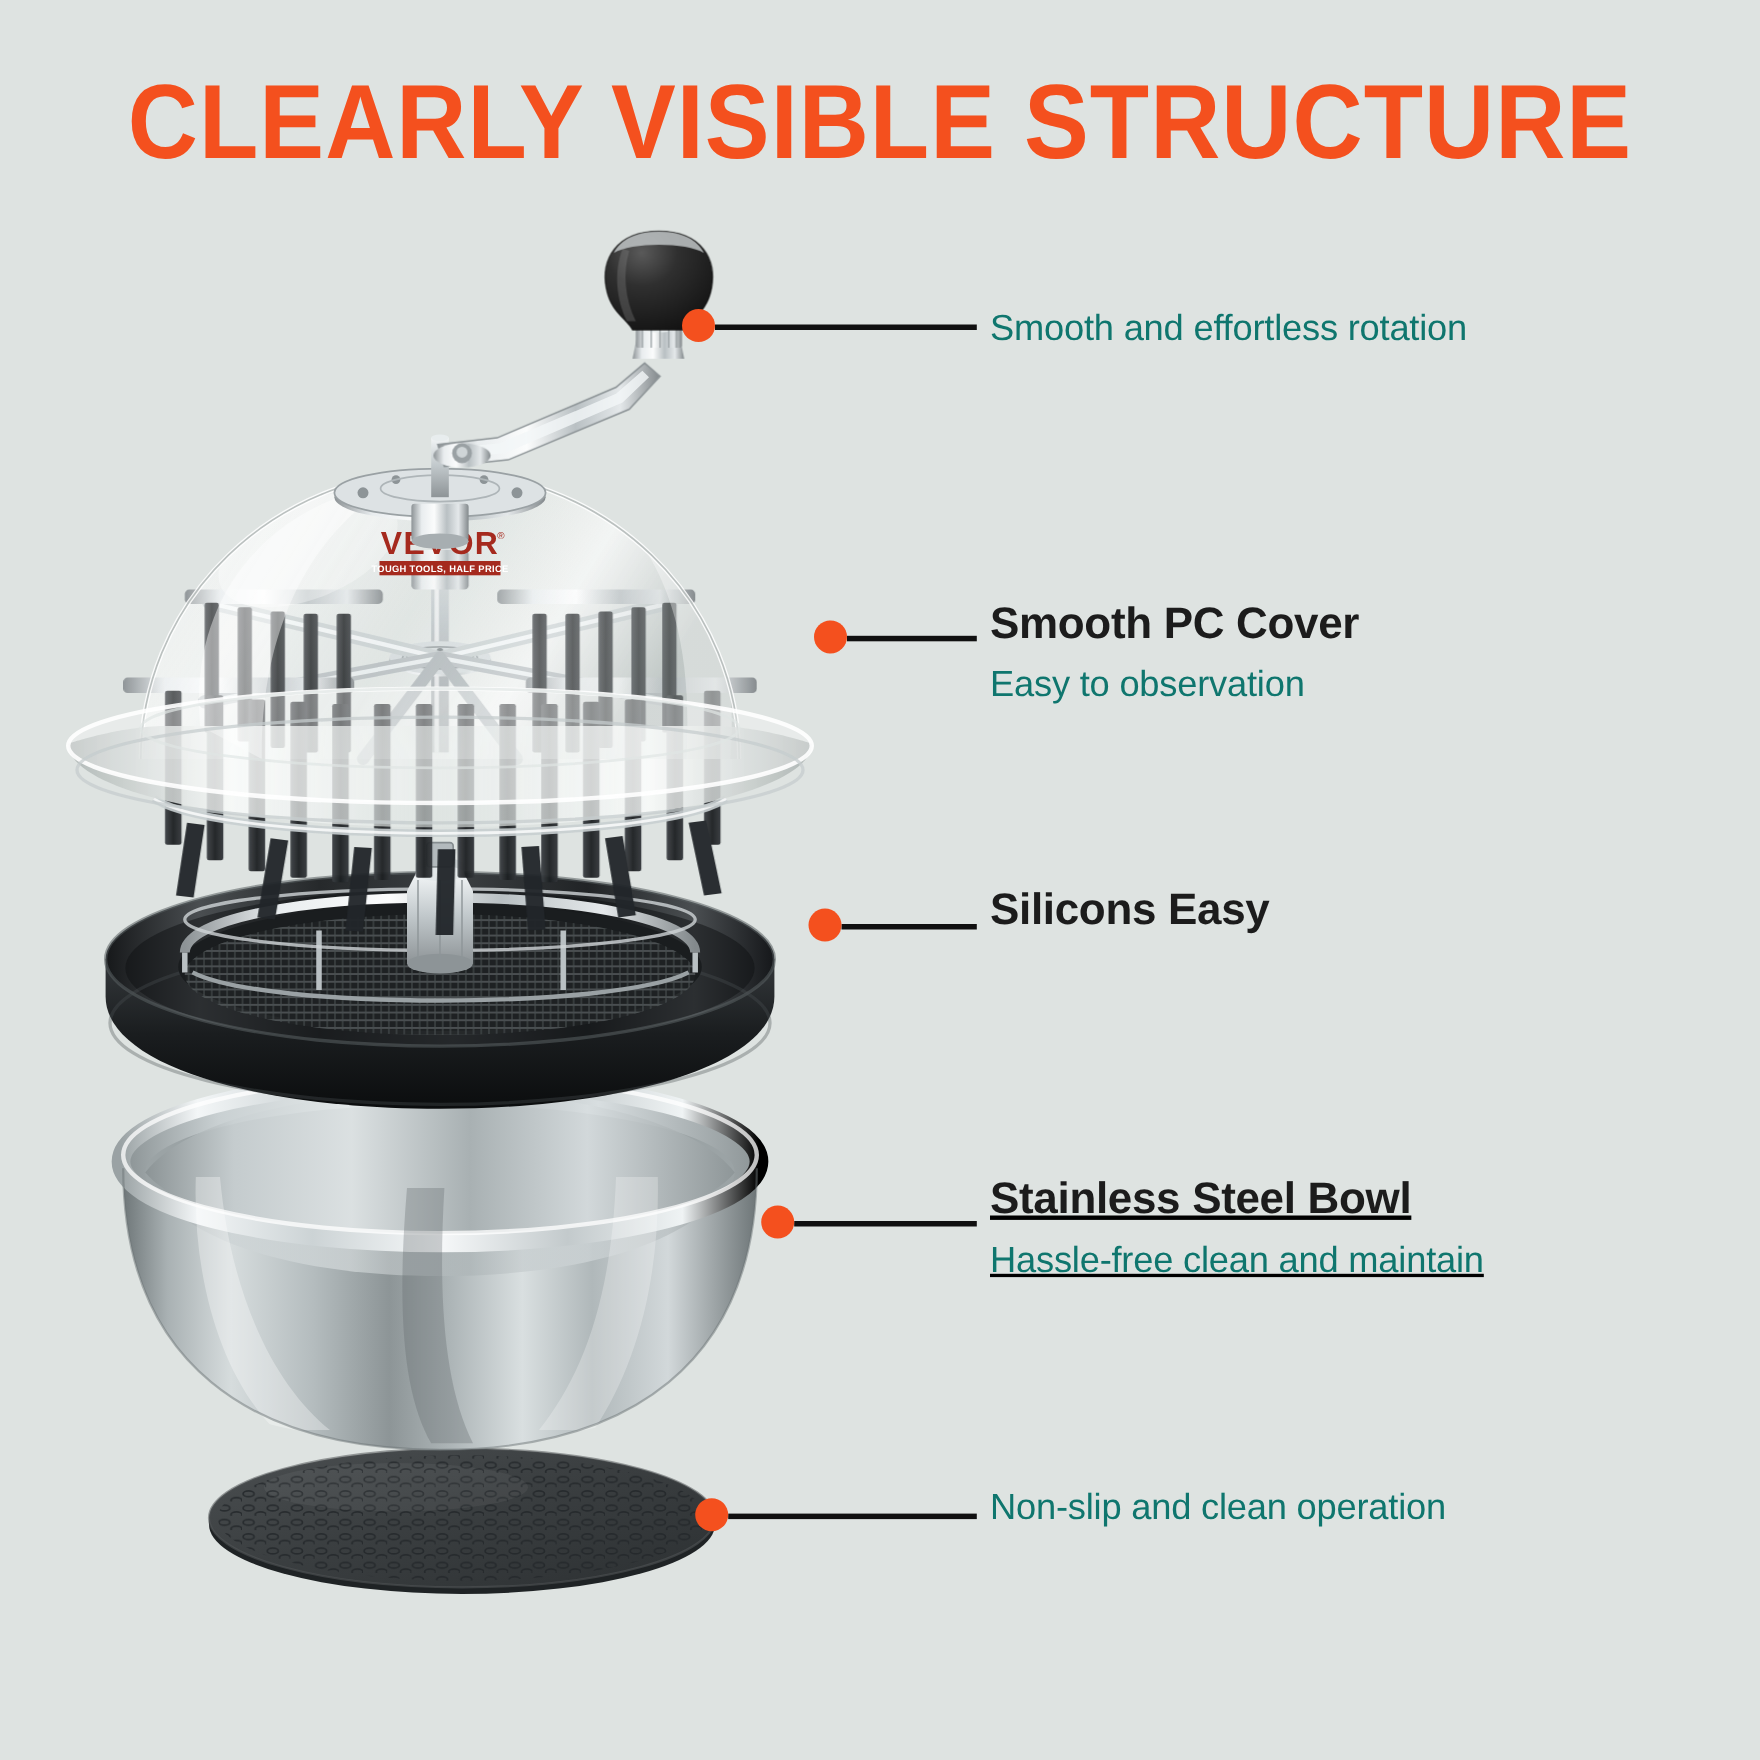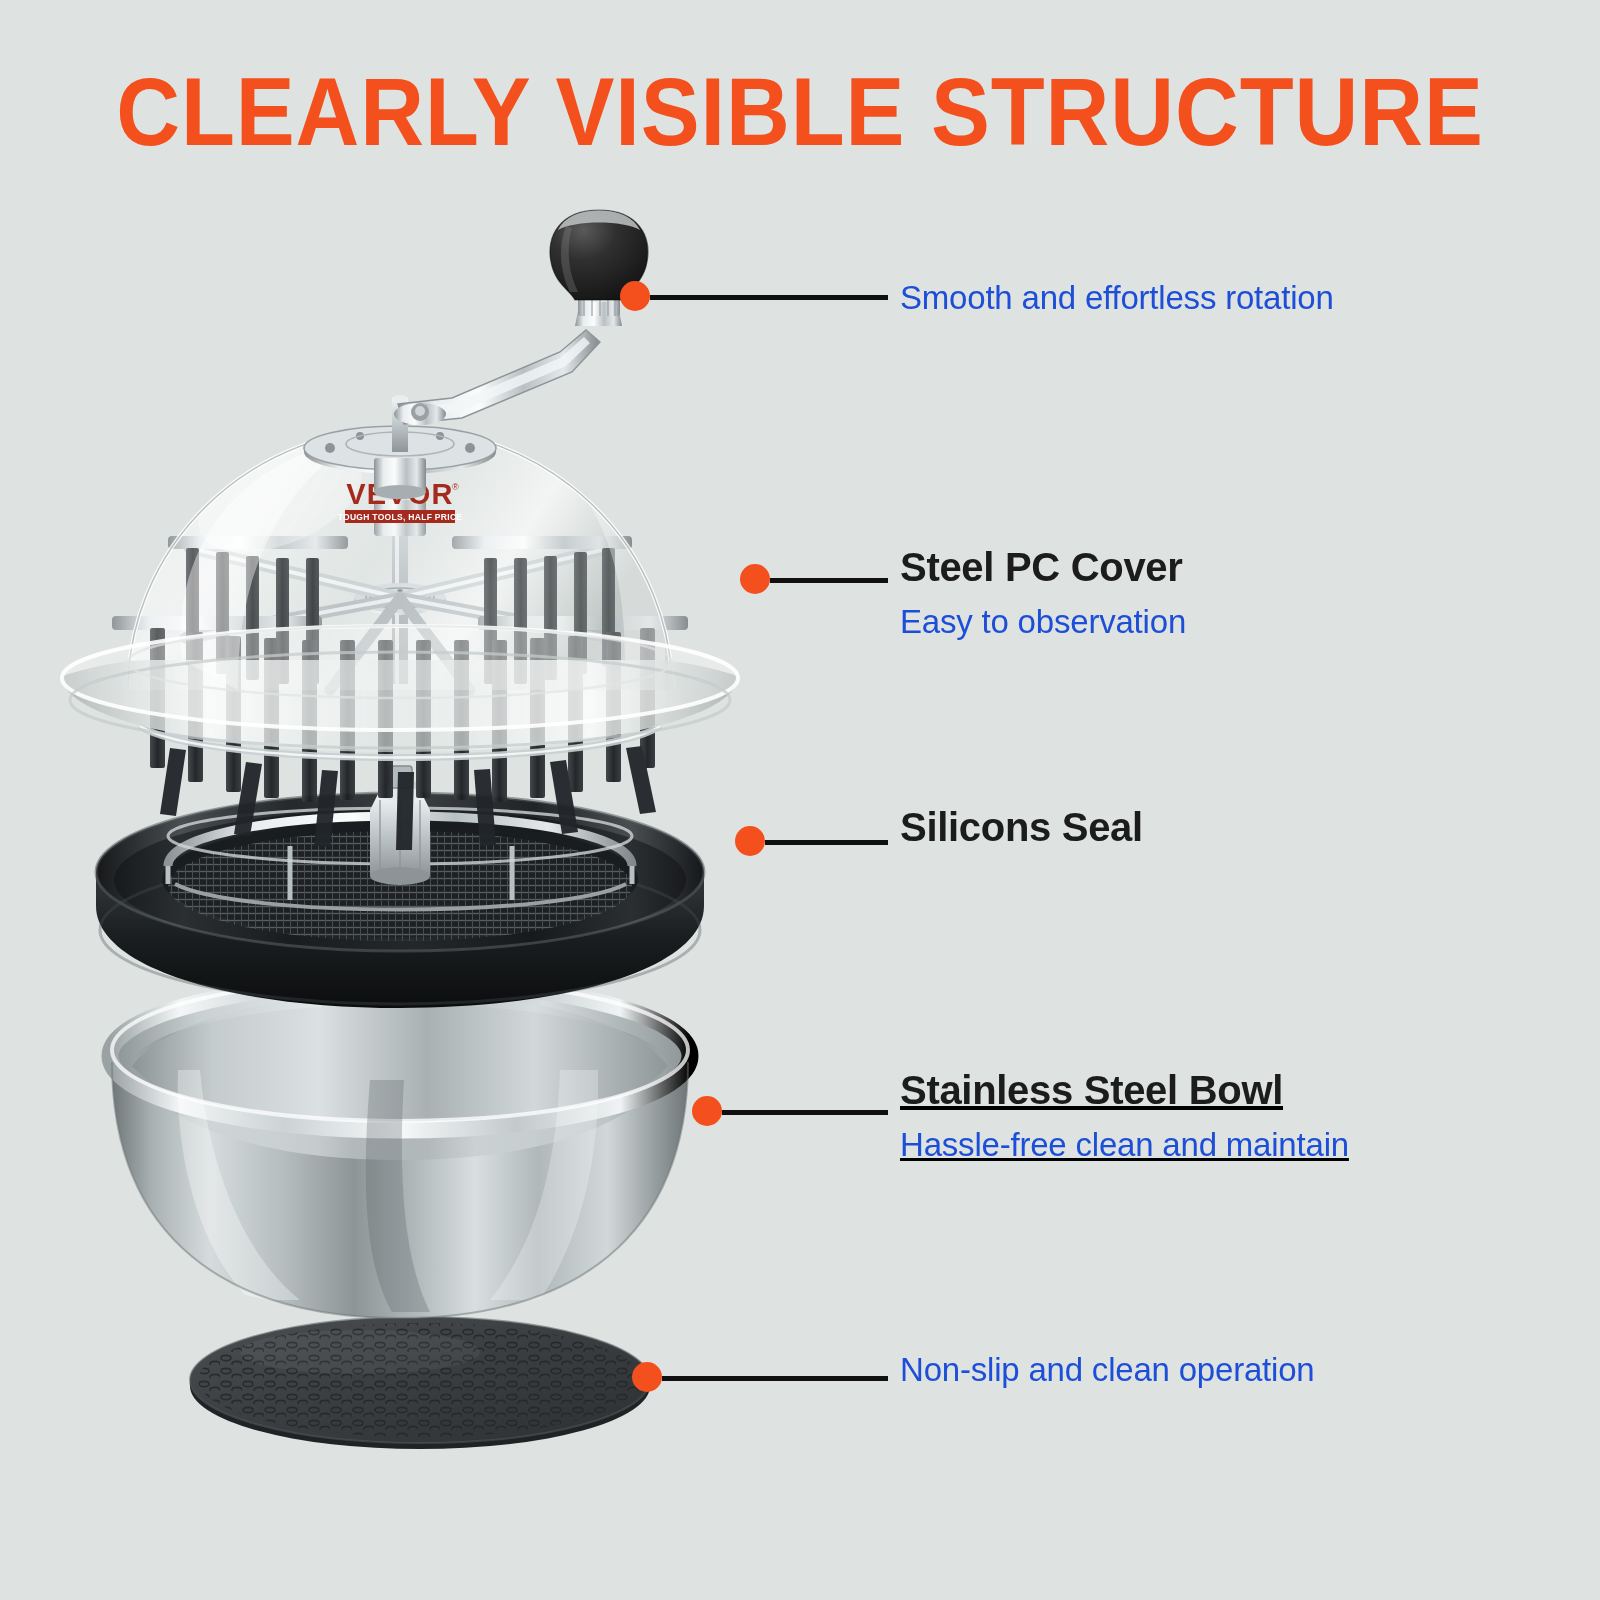--- a/index.html
+++ b/index.html
@@ -27,21 +27,21 @@
   }
 
   
   .callout { position:absolute; left:900px; }
   .callout .c-title {
     font-size:40px; font-weight:bold; color:#1c1c1c;
     letter-spacing:-0.3px; line-height:1.1; white-space:nowrap;
   }
   .callout .c-sub {
     margin-top:14px;
-    font-size:33px; color:#1d4ed8; letter-spacing:-0.2px;
+    font-size:33px; color:#0f766e; letter-spacing:-0.2px;
     line-height:1.15; white-space:nowrap;
   }
 
   
   .leader {
     position:absolute; height:5px; background:#101010;
   }
   .dot {
     position:absolute; width:30px; height:30px;
     border-radius:50%; background:#f4501e;
@@ -404,26 +404,26 @@
 <div class="dot" style="left:692px; top:1096px;"></div>
 
 <div class="leader" style="left:662px; top:1376px; width:226px;"></div>
 <div class="dot" style="left:632px; top:1362px;"></div>
 
 <div class="callout" style="top:265px;">
   <div class="c-sub">Smooth and effortless rotation</div>
 </div>
 
 <div class="callout" style="top:545px;">
-  <div class="c-title">Steel PC Cover</div>
+  <div class="c-title">Smooth PC Cover</div>
   <div class="c-sub">Easy to observation</div>
 </div>
 
 <div class="callout" style="top:805px;">
-  <div class="c-title">Silicons Seal</div>
+  <div class="c-title">Silicons Easy</div>
 </div>
 
 <div class="callout" style="top:1068px;text-decoration:underline;">
   <div class="c-title">Stainless Steel Bowl</div>
   <div class="c-sub">Hassle-free clean and maintain</div>
 </div>
 
 <div class="callout" style="top:1337px;">
   <div class="c-sub">Non-slip and clean operation</div>
 </div>

